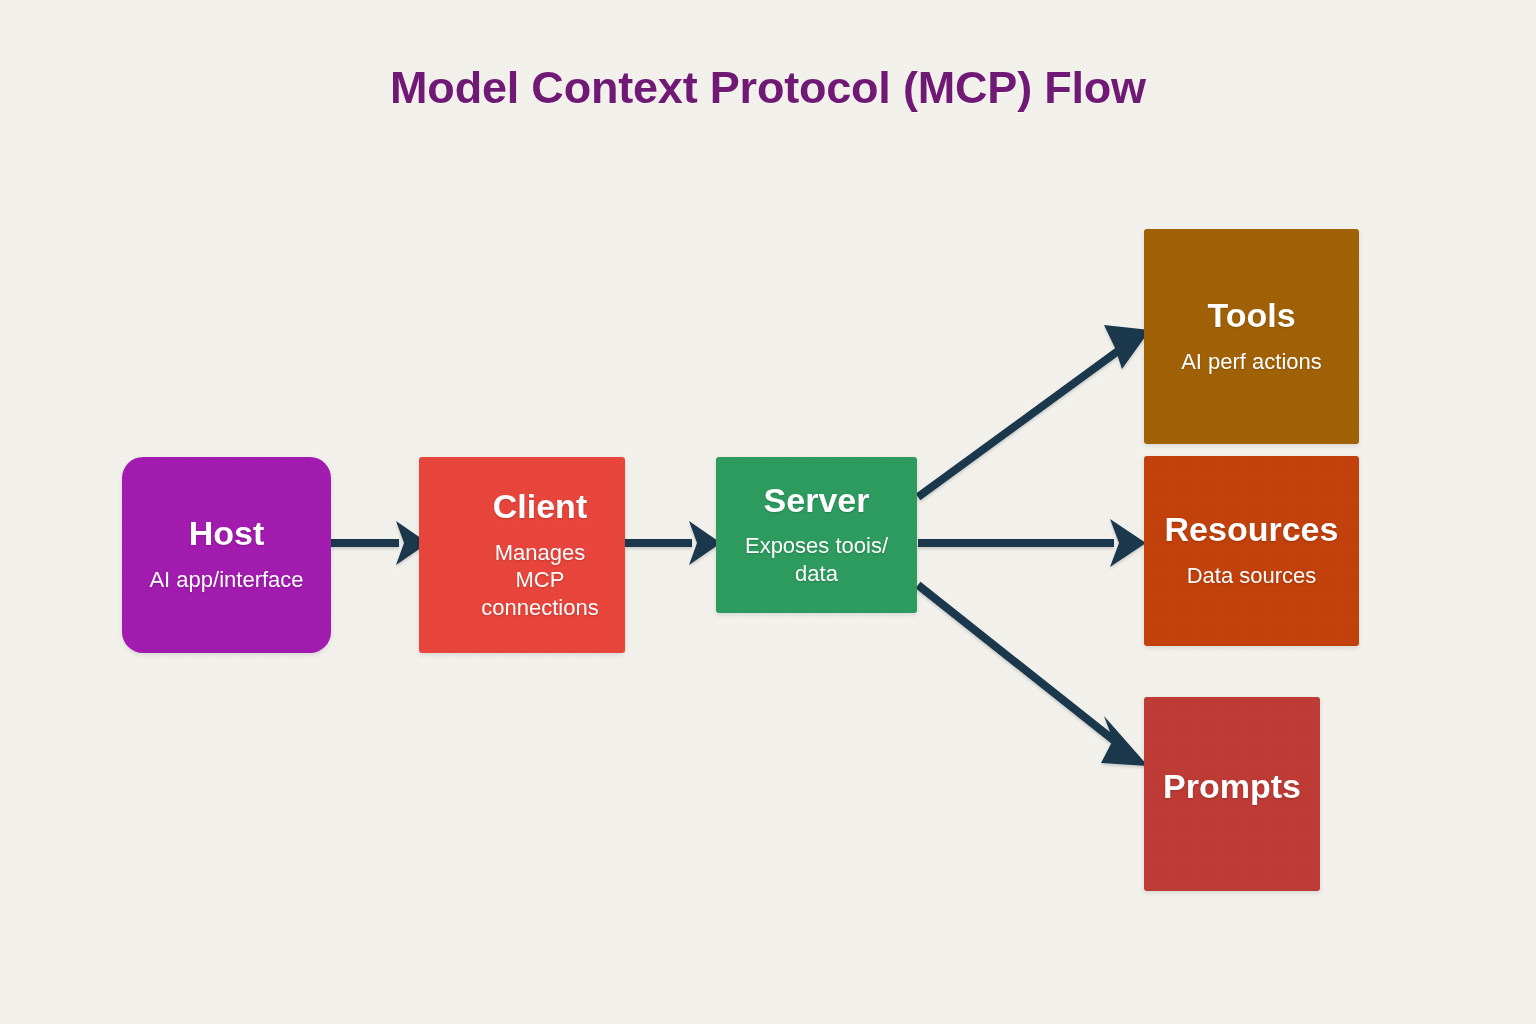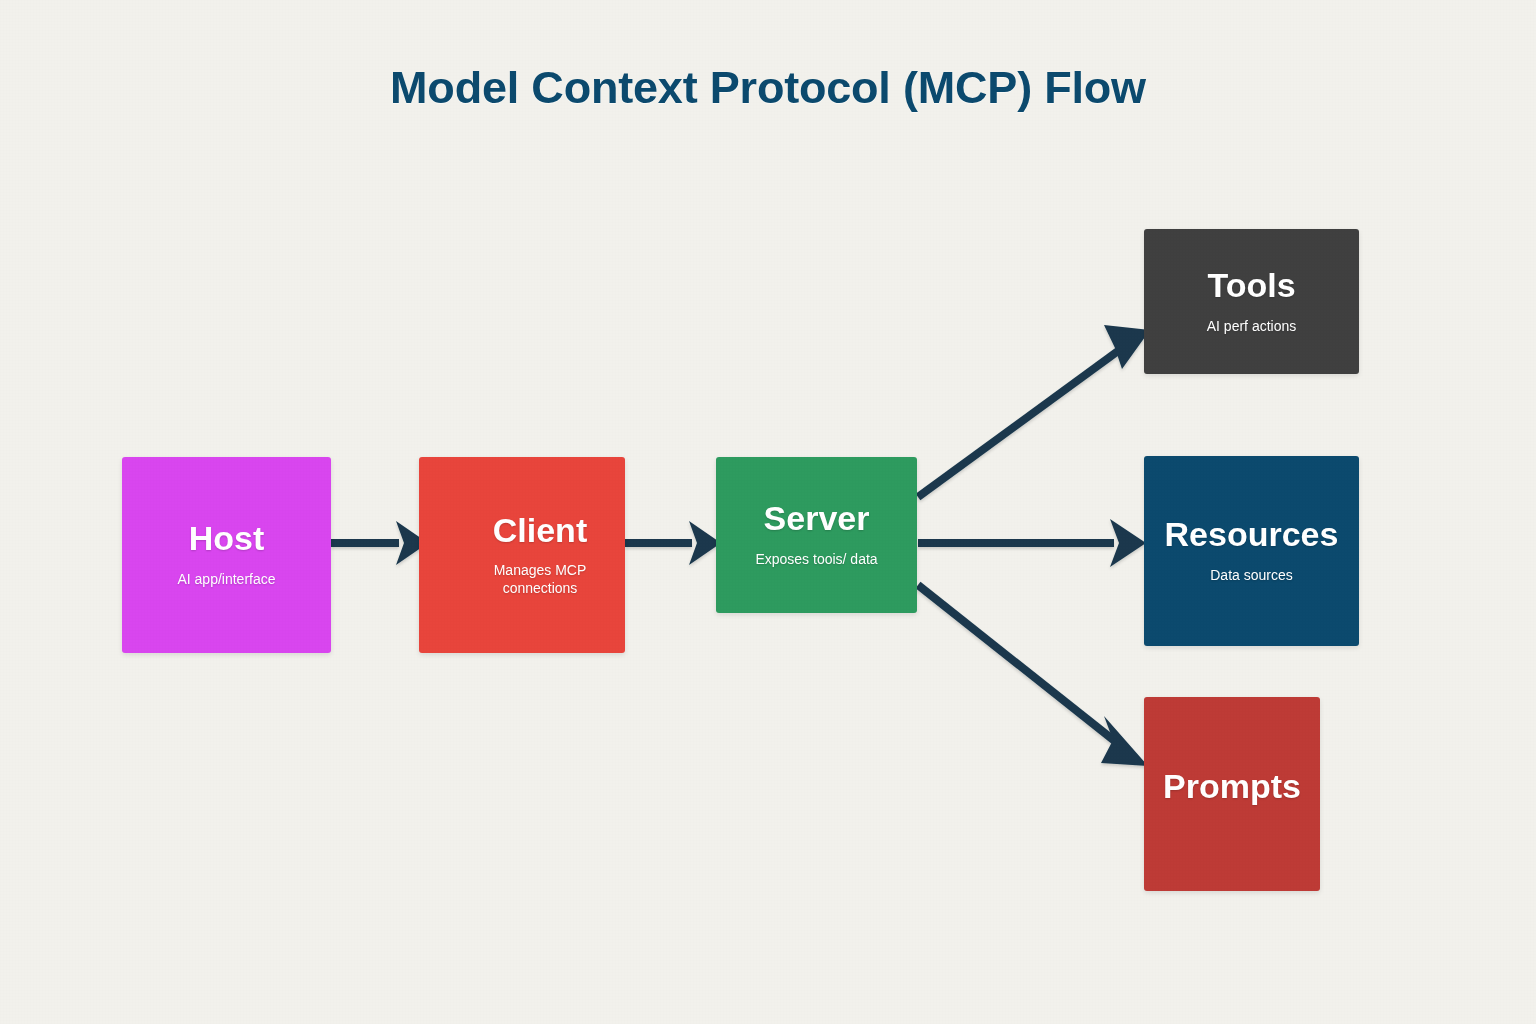--- a/index.html
+++ b/index.html
@@ -54,42 +54,42 @@
   }
   .node .n-title {
     font-size: 34px;
     font-weight: bold;
     color: #FFFFFF;
     line-height: 1.05;
     text-shadow: 0 1px 2px rgba(0,0,0,0.18);
     margin-bottom: 14px;
   }
   .node .n-sub {
-    font-size: 14px;
+    font-size: 22px;
     font-weight: normal;
     color: #FFFFFF;
     line-height: 1.25;
     text-shadow: 0 1px 2px rgba(0,0,0,0.18);
     max-width: 92%;
   }
   #arrow-layer {
     position: absolute;
     left: 0;
     top: 0;
     width: 1536px;
     height: 1024px;
     pointer-events: none;
   }
 </style>
 </head>
 <body style="background: rgb(242, 241, 236);">
 
 <div id="canvas" style="background: rgb(242, 241, 236);">
 
-  <div id="title" style="color: #0c4a6e;">Model Context Protocol (MCP) Flow</div>
+  <div id="title" style="color: #701a75;">Model Context Protocol (MCP) Flow</div>
 
   <svg id="arrow-layer" viewBox="0 0 1536 1024" xmlns="http://www.w3.org/2000/svg">
     <defs>
       <filter id="softshadow" x="-30%" y="-30%" width="170%" height="170%">
         <feDropShadow dx="0" dy="2" stdDeviation="1.6" flood-color="#000000" flood-opacity="0.16"></feDropShadow>
       </filter>
     </defs>
 
     <g filter="url(#softshadow)">
       <line x1="331" y1="543" x2="399" y2="543" stroke="#1B394E" stroke-width="8"></line>
@@ -110,41 +110,41 @@
       <line x1="918" y1="543" x2="1114" y2="543" stroke="#1B394E" stroke-width="8"></line>
       <polygon points="1110,519 1146,543 1110,567 1119,543" fill="#1B394E"></polygon>
     </g>
 
     <g filter="url(#softshadow)">
       <line x1="918" y1="585" x2="1116" y2="742" stroke="#1B394E" stroke-width="8"></line>
       <polygon points="1104,716 1148,766 1101,763 1113,740" fill="#1B394E"></polygon>
     </g>
   </svg>
 
-  <div class="node" style="left: 122px; top: 457px; width: 209px; height: 196px; background: #d946ef;">
+  <div class="node" style="left: 122px; top: 457px; width: 209px; height: 196px; background: #a21caf; border-radius: 21px;">
     <div class="n-title">Host</div>
     <div class="n-sub">AI app/interface</div>
   </div>
 
   <div class="node" style="left: 419px; top: 457px; width: 206px; height: 196px; background: rgb(232, 69, 60); padding-left: 44px;">
     <div class="n-title">Client</div>
     <div class="n-sub">Manages MCP connections</div>
   </div>
 
   <div class="node" style="left: 716px; top: 457px; width: 201px; height: 156px; background: rgb(46, 155, 95);">
     <div class="n-title">Server</div>
     <div class="n-sub">Exposes toois/ data</div>
   </div>
 
-  <div class="node" style="left: 1144px; top: 229px; width: 215px; height: 145px; background: #404040;">
+  <div class="node" style="left: 1144px; top: 229px; width: 215px; height: 215px; background: #a16207;">
     <div class="n-title">Tools</div>
     <div class="n-sub">AI perf actions</div>
   </div>
 
-  <div class="node" style="left: 1144px; top: 456px; width: 215px; height: 190px; background: #0c4a6e;">
+  <div class="node" style="left: 1144px; top: 456px; width: 215px; height: 190px; background: #c2410c;">
     <div class="n-title">Resources</div>
     <div class="n-sub">Data sources</div>
   </div>
 
   <div class="node" style="left: 1144px; top: 697px; width: 176px; height: 194px; background: rgb(190, 59, 54);">
     <div class="n-title">Prompts</div>
   </div>
 
   <div id="grain"></div>
 </div>

